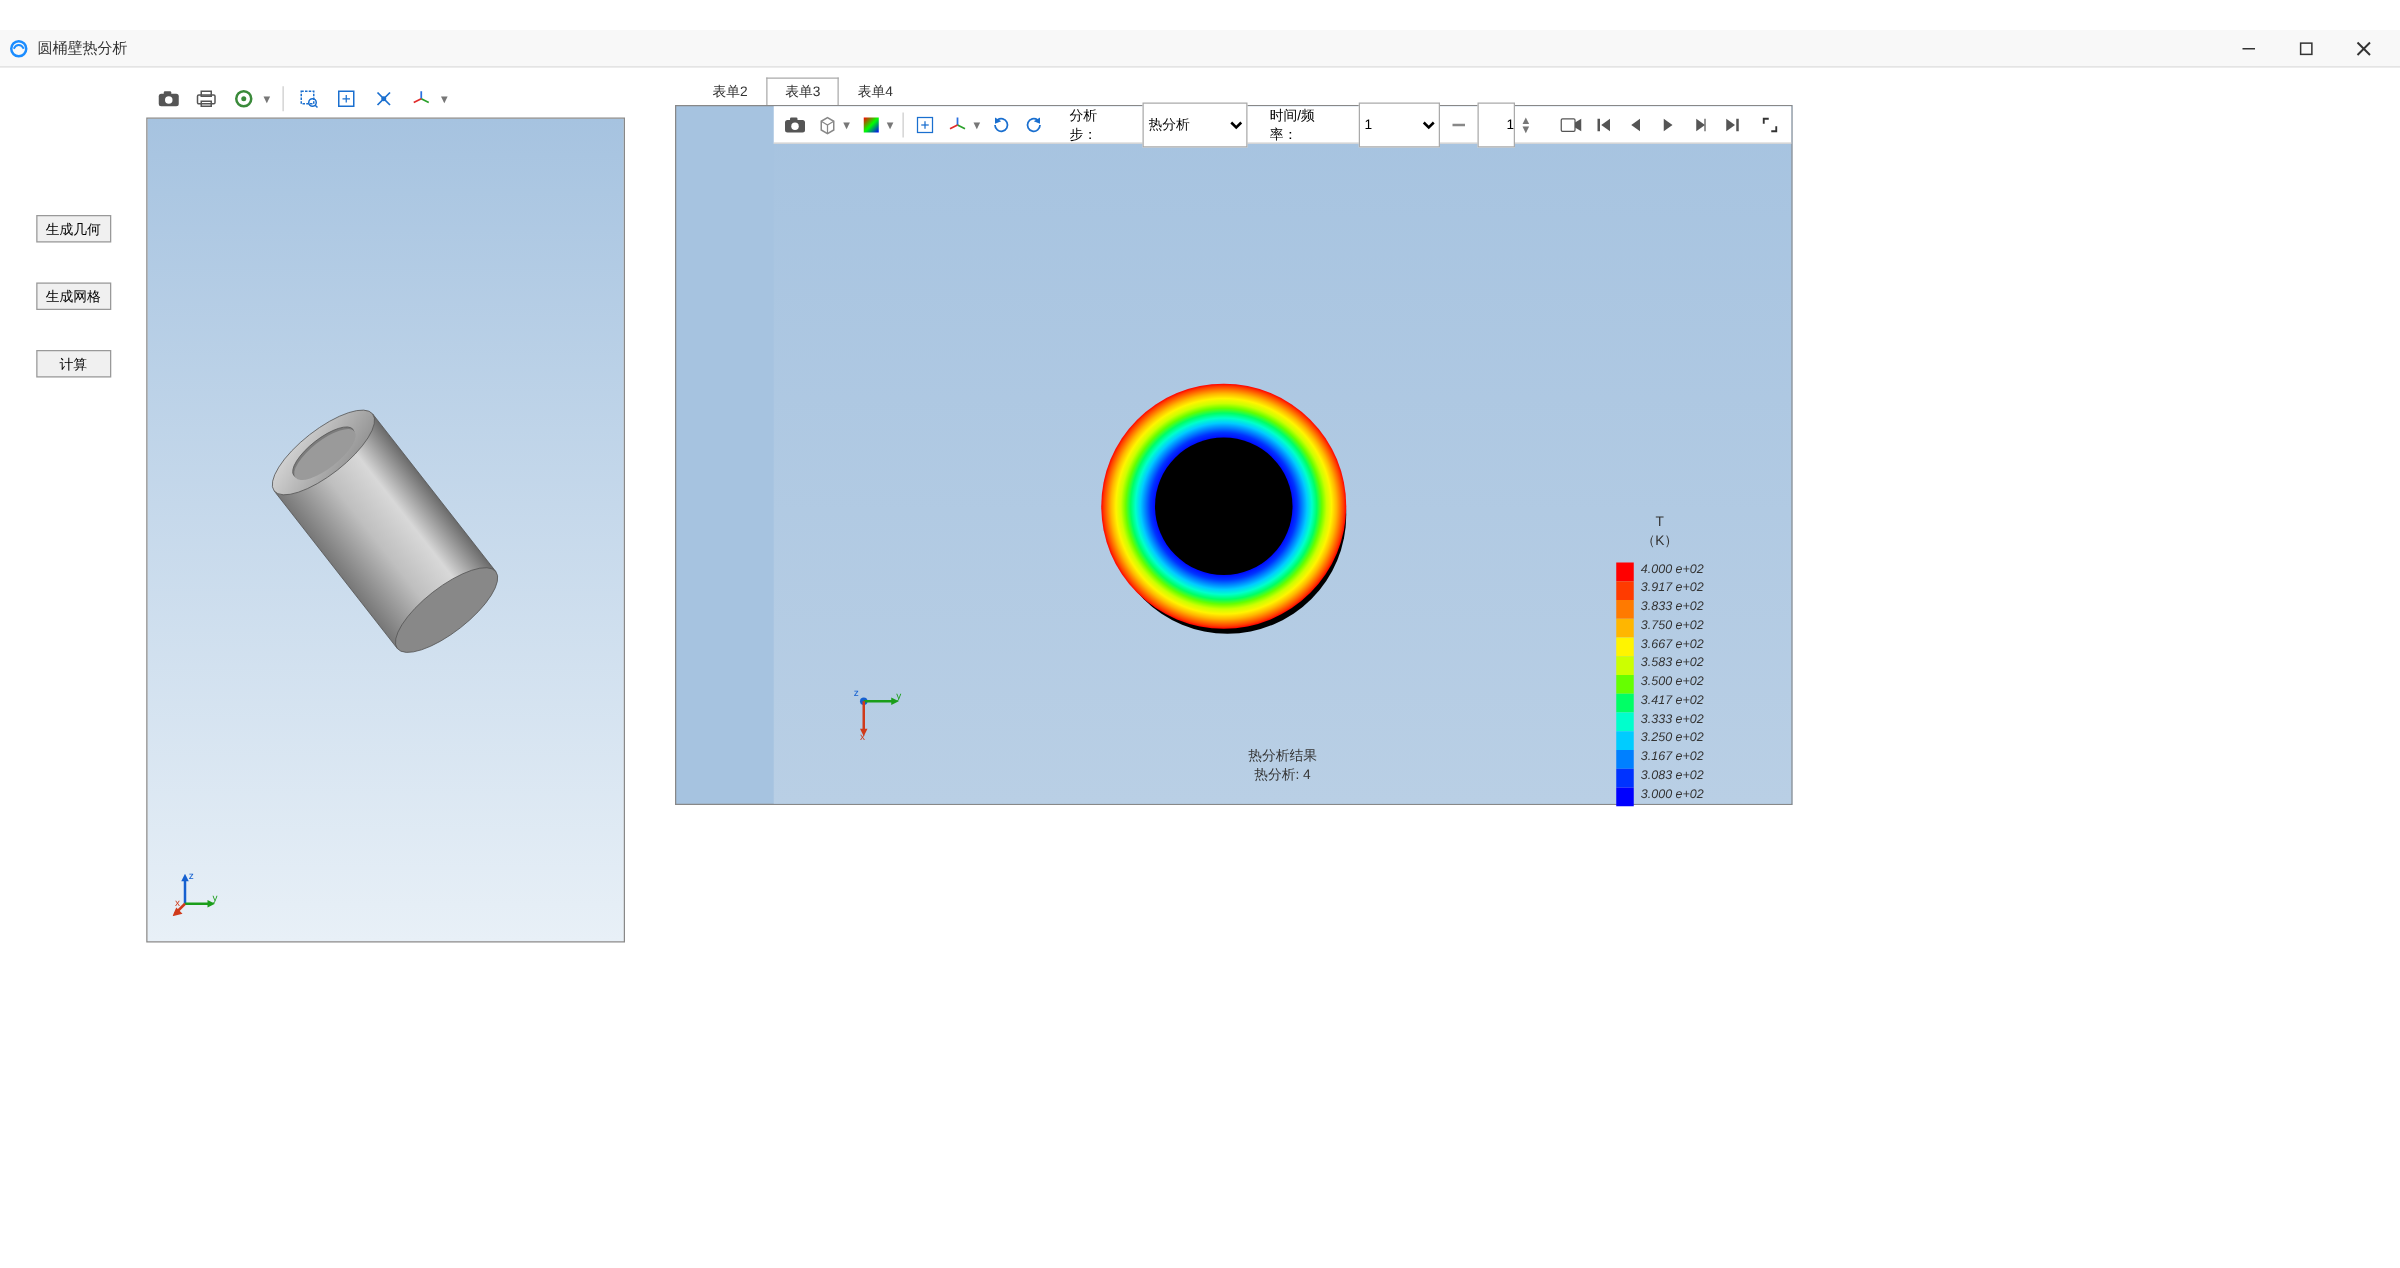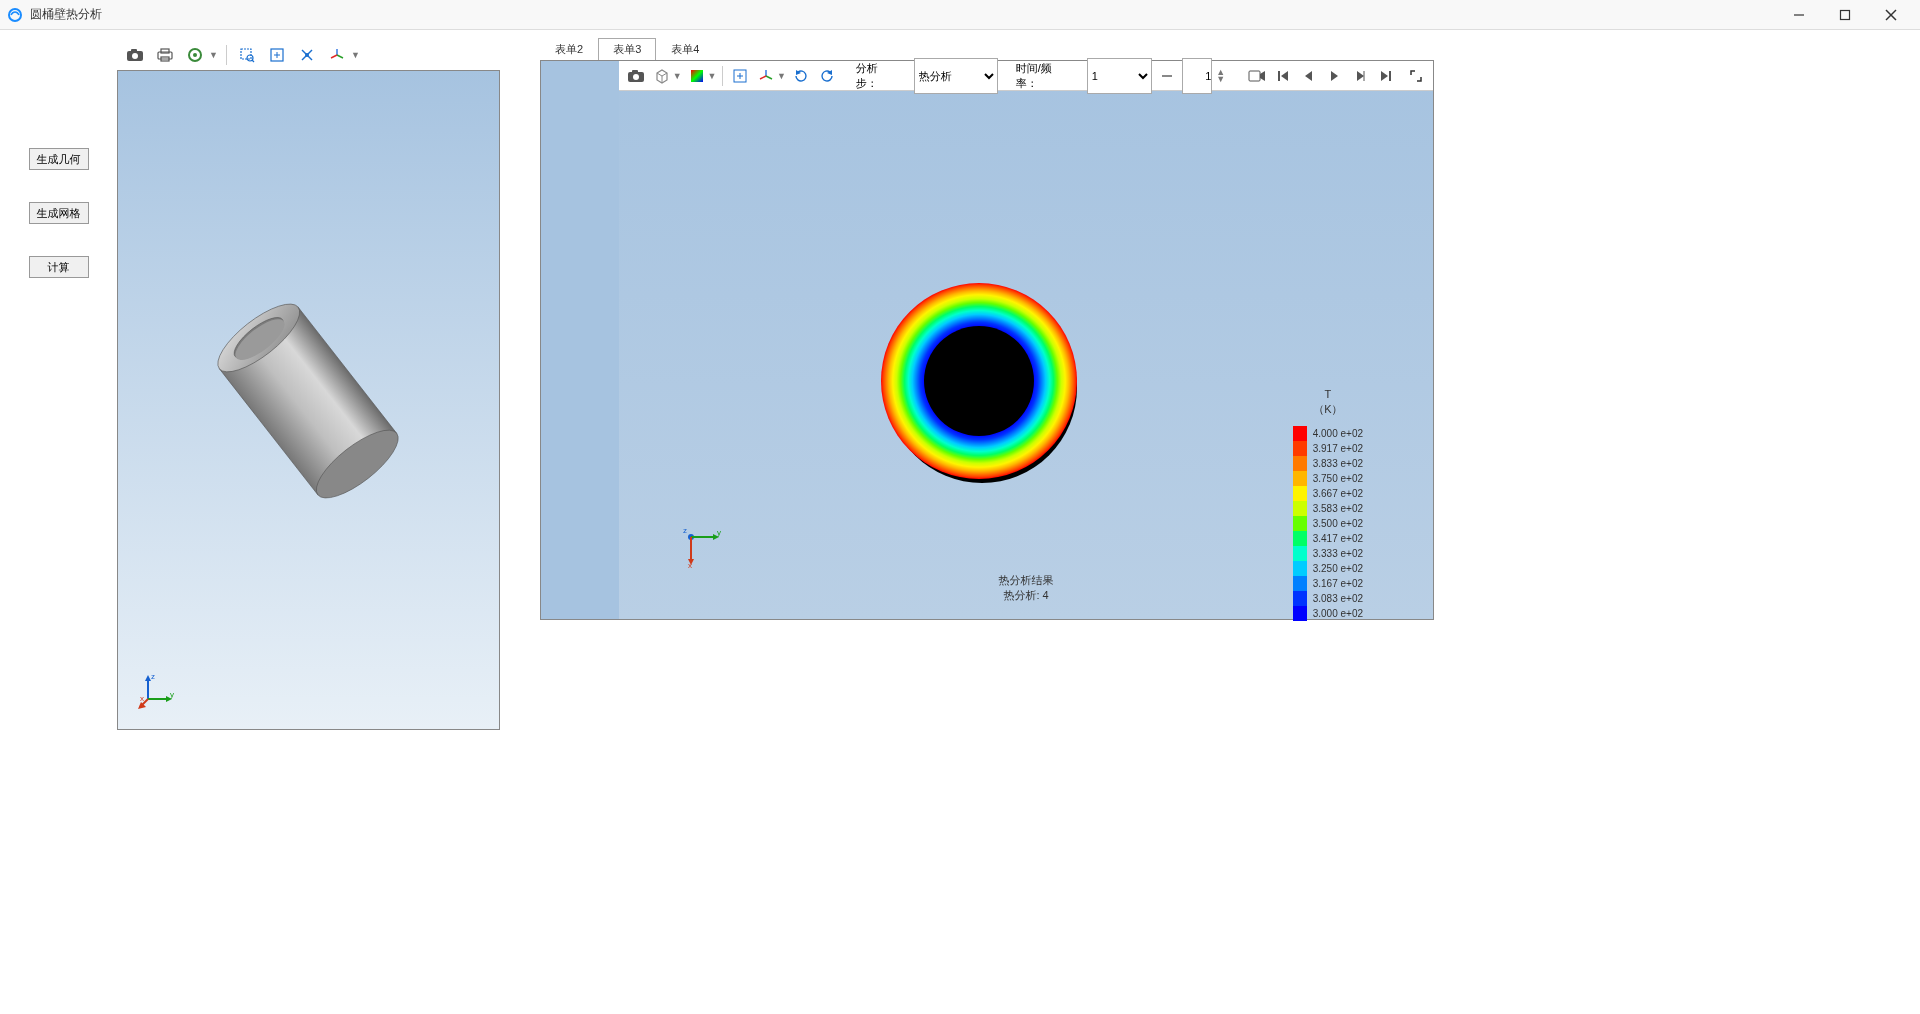--- a/index.html
+++ b/index.html
@@ -1,19 +1,19 @@
 <!DOCTYPE html>
 <html><head>
 <meta charset="utf-8">
 <style>
 * { margin: 0; padding: 0; box-sizing: border-box; font-family: "Microsoft YaHei", Arial, sans-serif; }
 html, body { width: 1920px; height: 1014px; background: #fff; overflow: hidden; }
 
 
-.titlebar { height: 30px; background: #f8f8f8; border-bottom: 1px solid #ddd; display: flex; align-items: center; padding: 0 6px; }
+.titlebar { height: 30px; background: #f8f8f8; border-bottom: 1px solid #ddd; display: flex; align-items: center; padding: 0 6px; margin-top: 24px; }
 .titlebar .app-icon { width: 18px; height: 18px; margin-right: 6px; display: flex; align-items: center; justify-content: center; }
 .titlebar .title { font-size: 12px; color: #333; flex: 1; }
 .titlebar .win-btn { width: 46px; height: 30px; display: flex; align-items: center; justify-content: center; font-size: 14px; color: #333; }
 
 
 .main { display: flex; height: 984px; }
 
 
 .left-col { width: 117px; padding-top: 118px; display: flex; flex-direction: column; align-items: center; gap: 32px; }
 .left-col button { width: 60px; height: 22px; font-size: 11px; background: #f0f0f0; border: 1px solid #999; cursor: pointer; }
@@ -22,34 +22,34 @@
 .geom-panel { width: 383px; margin-top: 10px; display: flex; flex-direction: column; }
 .geom-toolbar { height: 30px; display: flex; align-items: center; gap: 6px; padding-left: 6px; }
 .tb-btn { width: 24px; height: 24px; display: flex; align-items: center; justify-content: center; border-radius: 2px; cursor: pointer; }
 .tb-sep { width: 1px; height: 20px; background: #ccc; margin: 0 2px; }
 .tb-dd { font-size: 9px; color: #777; margin-left: -4px; }
 .geom-view { flex: 0 0 660px; height: 660px; border: 1px solid #888; background: linear-gradient(to bottom, #a6c3e0 0%, #e8f0f7 100%); position: relative; }
 .triad { position: absolute; left: 20px; bottom: 20px; width: 40px; height: 40px; }
 
 
 .right-col { flex: 1; padding-top: 0; margin-left: 40px; position: relative; }
-.tabs { position: absolute; left: 0; top: 0; display: flex; height: 24px; align-items: flex-end; margin-top: 6px; }
+.tabs { position: absolute; left: 15px; top: 0; display: flex; height: 24px; align-items: flex-end; margin-top: 6px; }
 .tab { padding: 3px 14px; font-size: 11px; border: 1px solid transparent; border-bottom: none; cursor: pointer; color: #333; }
 .tab.active { border-color: #aaa; background: #fff; margin-top: 18px; }
 .result-panel { position: absolute; left: 0; top: 30px; width: 894px; height: 560px; border: 1px solid #888; background: #a6c3e0; }
 .result-inner { position: absolute; left: 78px; top: 0; right: 0; bottom: 0; background: linear-gradient(to bottom, #a6c3e0, #b9cfe5); }
 .result-toolbar { height: 30px; background: #fff; display: flex; align-items: center; gap: 4px; padding: 0 6px; border-bottom: 1px solid #ccc; font-size: 11px; }
 .result-toolbar select, .result-toolbar input { font-size: 11px; height: 36px; border: 1px solid #aaa; background: #fff; }
 .result-toolbar .lbl { margin: 0 14px; }
 .result-toolbar .spacer { flex: 1; }
 
 
 .legend { position: absolute; right: 70px; top: 326px; font-size: 10px; color: #333; }
 .legend .ltitle { text-align: center; margin-bottom: 8px; font-size: 11px; line-height: 1.4; }
-.legend .row { display: flex; align-items: center; height: 15px; }
+.legend .row { display: flex; align-items: flex-start; height: 15px; font-style: italic; }
 .legend .sw { width: 14px; height: 15px; margin-right: 6px; }
 .result-caption { position: absolute; left: 50%; bottom: 16px; transform: translateX(-50%); font-size: 11px; color: #333; text-align: center; }
 
 
 .ring-wrap { position: absolute; left: 260px; top: 220px; width: 200px; height: 200px; }
 .ring-shadow { position: absolute; left: 8px; top: 12px; width: 190px; height: 190px; border-radius: 50%; background: #000; }
 .ring { position: absolute; inset: 0; border-radius: 50%; }
 .result-triad { position: absolute; left: 60px; bottom: 50px; width: 44px; height: 44px; }
 
 

